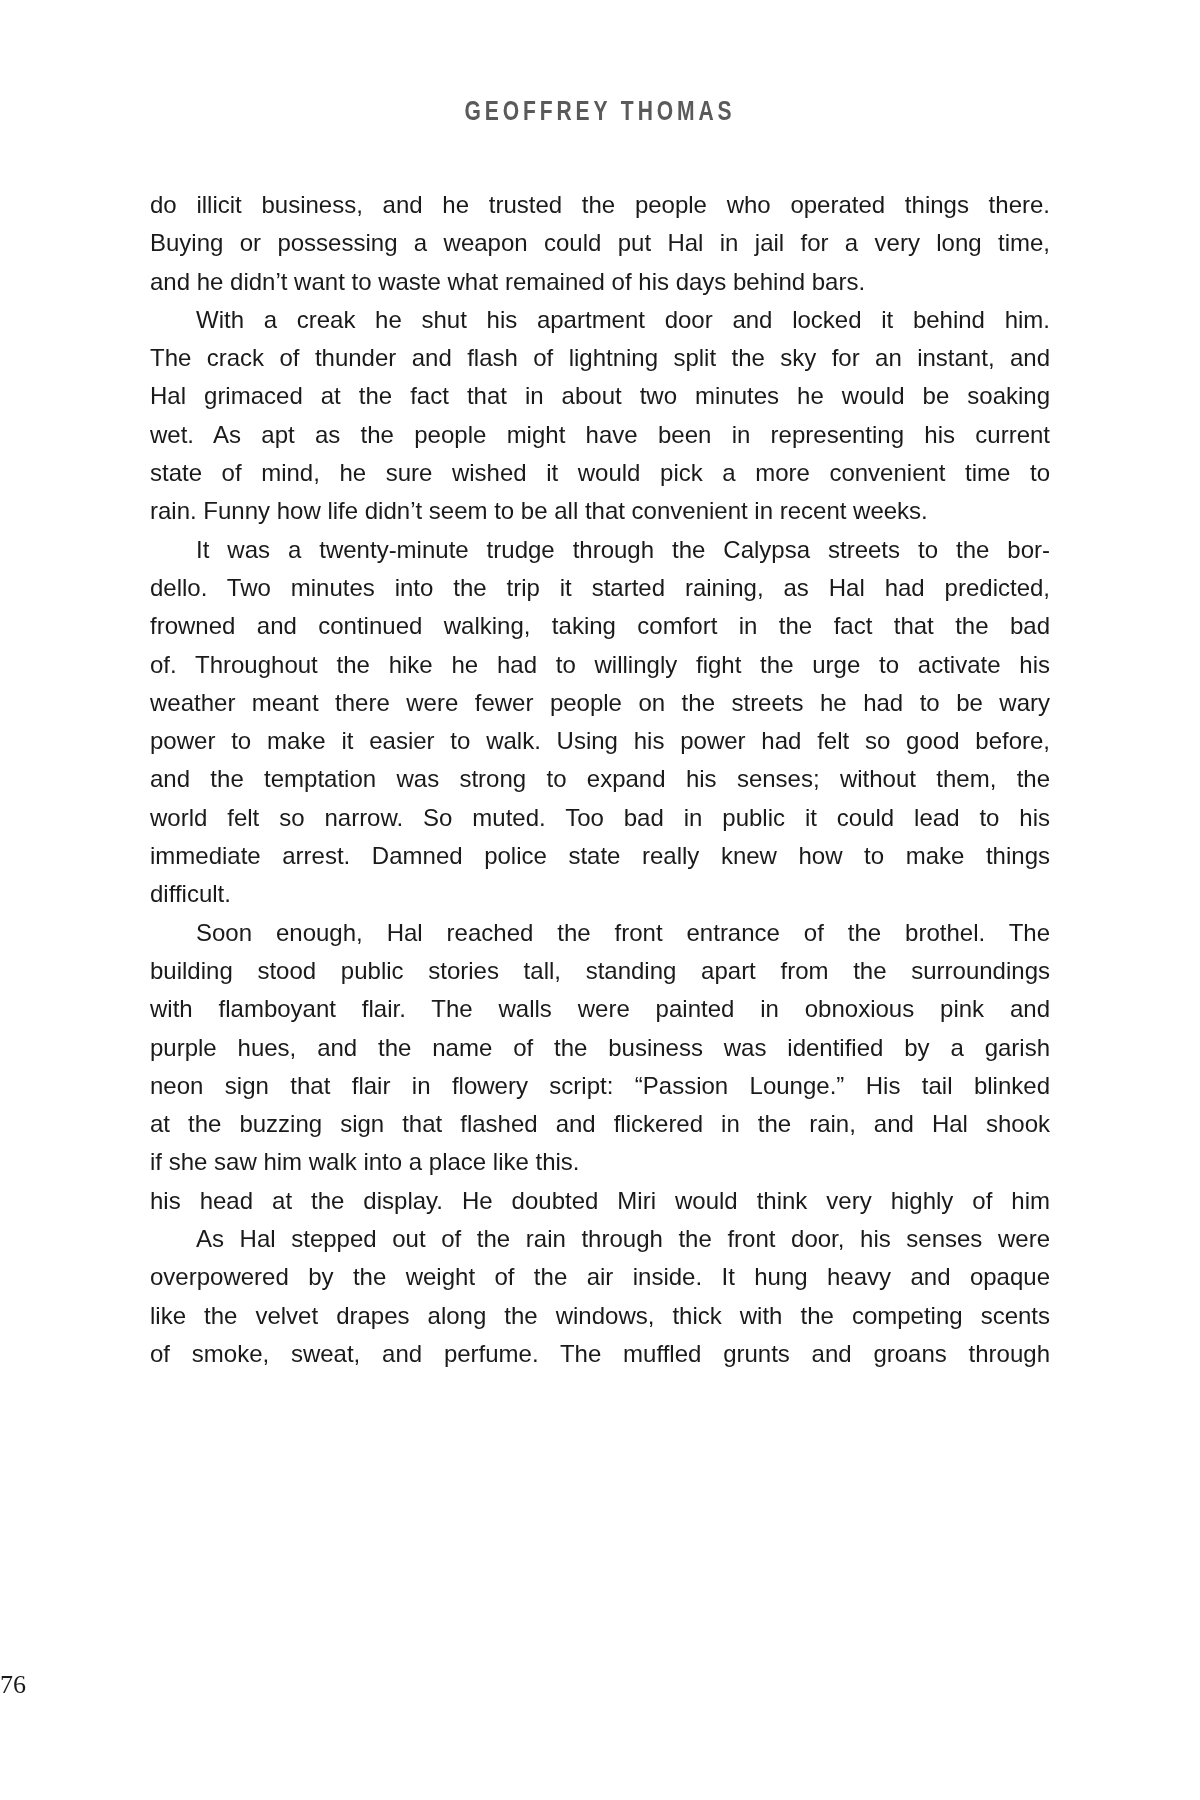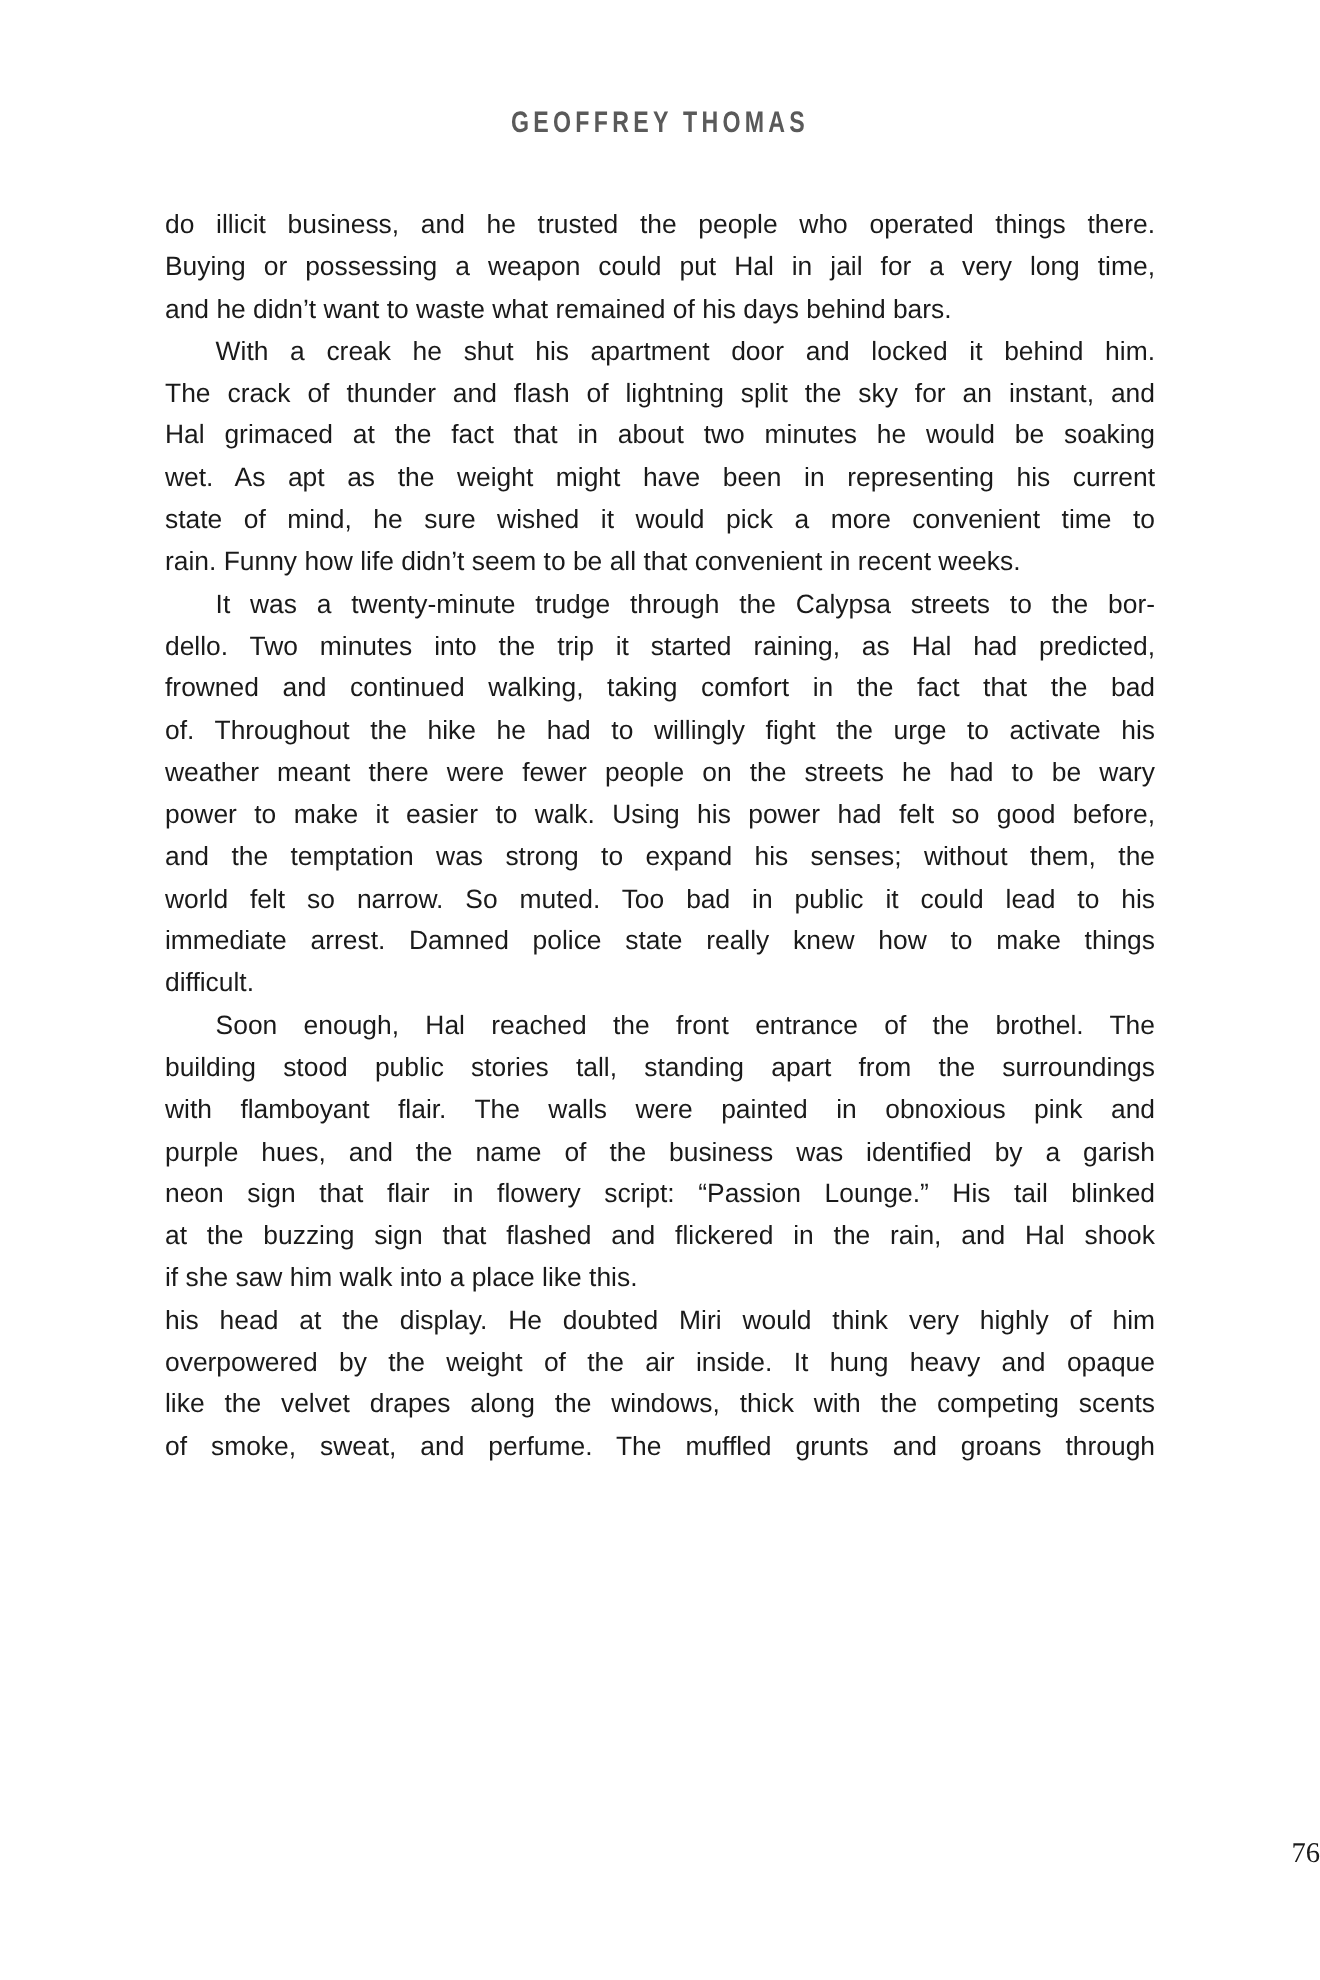--- a/index.html
+++ b/index.html
@@ -12,55 +12,56 @@
   }
   .body-text {
     position:absolute; top:186px; left:150px; width:900px;
     font-family:Liberation Sans, sans-serif; font-size:24px;
     line-height:38.3px; color:#1a1a1a;
   }
   .line { display:block; white-space:nowrap; text-align:justify; text-align-last:justify; height:38.3px; }
   .line.last { text-align-last:left; }
   .line.indent { padding-left:46px; }
   .page-number {
-    position:absolute; top:1670px; left:0; width:1200px; text-align:right;
+    position:absolute; top:1670px; left:0; width:1200px; text-align:left;
     font-family:"Liberation Serif", serif; font-size:26px; color:#1a1a1a;
   }
 </style>
 </head>
 <body>
 
 <div class="header">GEOFFREY THOMAS</div>
 
 <div class="body-text" id="body-text">
     <span class="line">do illicit business, and he trusted the people who operated things there.</span>
     <span class="line">Buying or possessing a weapon could put Hal in jail for a very long time,</span>
     <span class="line last">and he didn’t want to waste what remained of his days behind bars.</span>
     <span class="line indent">With a creak he shut his apartment door and locked it behind him.</span>
     <span class="line">The crack of thunder and flash of lightning split the sky for an instant, and</span>
     <span class="line">Hal grimaced at the fact that in about two minutes he would be soaking</span>
-    <span class="line">wet. As apt as the weight might have been in representing his current</span>
+    <span class="line">wet. As apt as the people might have been in representing his current</span>
     <span class="line">state of mind, he sure wished it would pick a more convenient time to</span>
     <span class="line last">rain. Funny how life didn’t seem to be all that convenient in recent weeks.</span>
     <span class="line indent">It was a twenty-minute trudge through the Calypsa streets to the bor-</span>
     <span class="line">dello. Two minutes into the trip it started raining, as Hal had predicted,</span>
     <span class="line">frowned and continued walking, taking comfort in the fact that the bad</span>
     <span class="line">of. Throughout the hike he had to willingly fight the urge to activate his</span>
     <span class="line">weather meant there were fewer people on the streets he had to be wary</span>
     <span class="line">power to make it easier to walk. Using his power had felt so good before,</span>
     <span class="line">and the temptation was strong to expand his senses; without them, the</span>
     <span class="line">world felt so narrow. So muted. Too bad in public it could lead to his</span>
     <span class="line">immediate arrest. Damned police state really knew how to make things</span>
     <span class="line last">difficult.</span>
     <span class="line indent">Soon enough, Hal reached the front entrance of the brothel. The</span>
     <span class="line">building stood public stories tall, standing apart from the surroundings</span>
     <span class="line">with flamboyant flair. The walls were painted in obnoxious pink and</span>
     <span class="line">purple hues, and the name of the business was identified by a garish</span>
     <span class="line">neon sign that flair in flowery script: “Passion Lounge.” His tail blinked</span>
     <span class="line">at the buzzing sign that flashed and flickered in the rain, and Hal shook</span>
     <span class="line last">if she saw him walk into a place like this.</span>
     <span class="line">his head at the display. He doubted Miri would think very highly of him</span>
+    <span class="line indent">As Hal stepped out of the rain through the front door, his senses were</span>
     <span class="line">overpowered by the weight of the air inside. It hung heavy and opaque</span>
     <span class="line">like the velvet drapes along the windows, thick with the competing scents</span>
     <span class="line">of smoke, sweat, and perfume. The muffled grunts and groans through</span>
   </div>
 
 <div class="page-number">76</div>
 
 </body></html>

